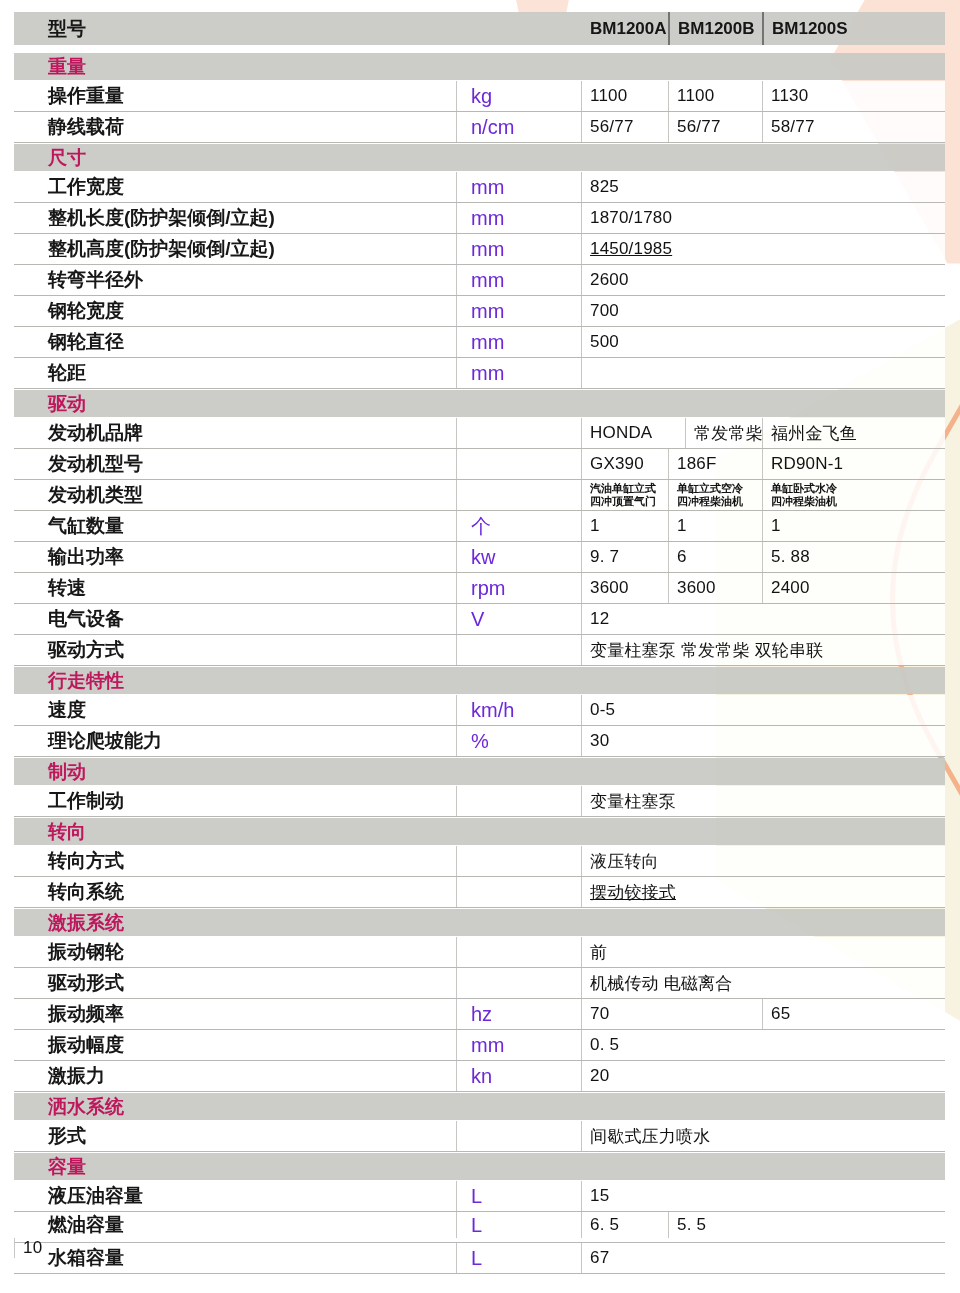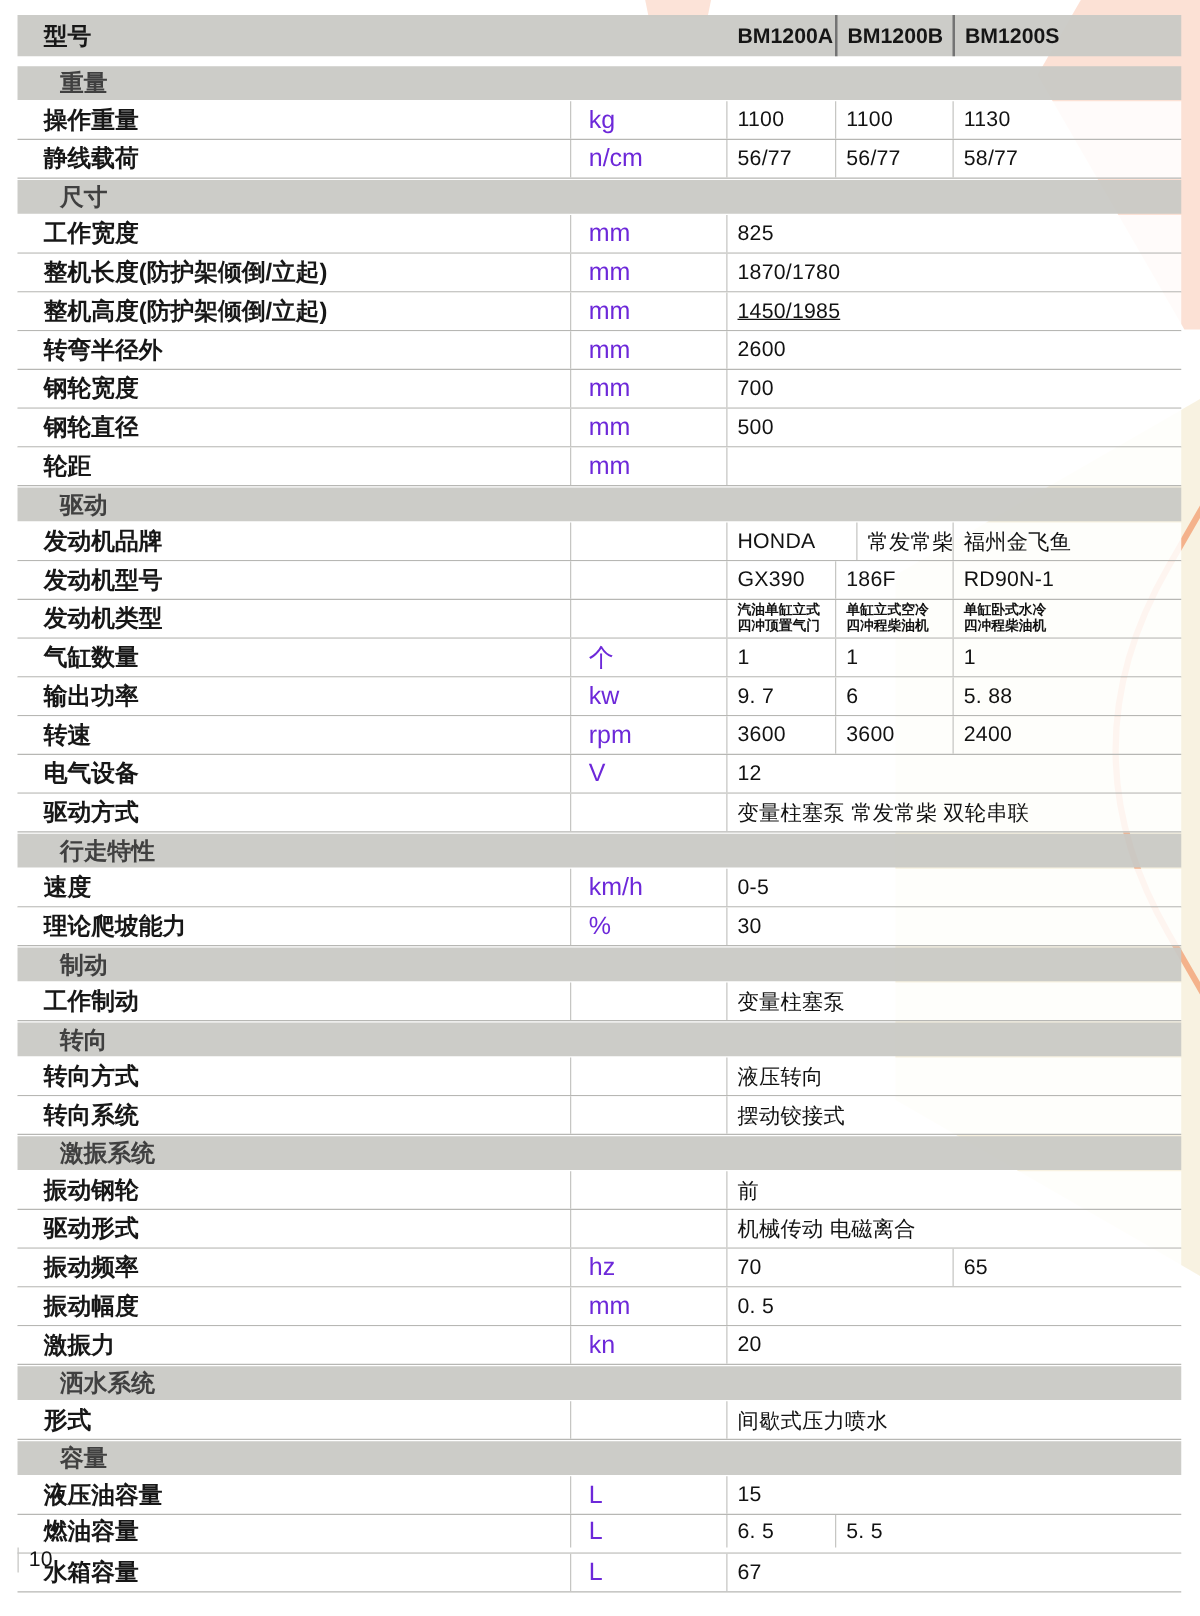--- a/index.html
+++ b/index.html
@@ -32,23 +32,23 @@
   }
   .band{
     height:27px;
     margin:1px 0;
     background:rgba(201,201,197,0.95);
     display:flex;
     align-items:center;
     padding-left:34px;
     box-sizing:border-box;
   }
-  .band span{font-size:19px;font-weight:600;color:#404040;}
+  .band span{font-size:19px;font-weight:600;color:#be185d;}
   .c{height:100%;display:flex;align-items:center;box-sizing:border-box;overflow:visible;}
-  .lab{grid-column:1/2;padding-left:21px;font-size:19px;font-weight:600;color:#171717;border-right:1px solid #c6c6c3;white-space:nowrap;}
+  .lab{grid-column:1/2;padding-left:34px;font-size:19px;font-weight:600;color:#171717;border-right:1px solid #c6c6c3;white-space:nowrap;}
   .model-band .lab{grid-column:1/3;border-right:none;}
   .unit{grid-column:2/3;padding-left:14px;font-size:20px;font-weight:500;color:#6d28d9;border-right:1px solid #c6c6c3;}
   .val{padding-left:8px;font-size:17px;letter-spacing:.2px;color:#121212;white-space:nowrap;}
   .val.vb{border-left:1px solid #c6c6c3;}
   .val.small{font-size:11px;font-weight:700;line-height:1.18;white-space:pre-line;letter-spacing:0;}
   .m{padding-left:8px;font-size:17px;font-weight:700;color:#161616;}
   .m.vb{border-left:2px solid #737373;}
 </style>
 </head>
 <body>
@@ -210,21 +210,21 @@
           <span>转向</span>
         </div>
         <div class="row">
           <div class="c lab">转向方式</div>
           <div class="c unit"></div>
           <div class="c val" style="grid-column: span 3;">液压转向</div>
         </div>
         <div class="row">
           <div class="c lab">转向系统</div>
           <div class="c unit"></div>
-          <div class="c val" style="grid-column: span 3;">摆动铰接式</div>
+          <div class="c val" style="grid-column: span 3; text-decoration: underline;">摆动铰接式</div>
         </div>
         <div class="band">
           <span>激振系统</span>
         </div>
         <div class="row">
           <div class="c lab">振动钢轮</div>
           <div class="c unit"></div>
           <div class="c val" style="grid-column: span 3;">前</div>
         </div>
         <div class="row">

